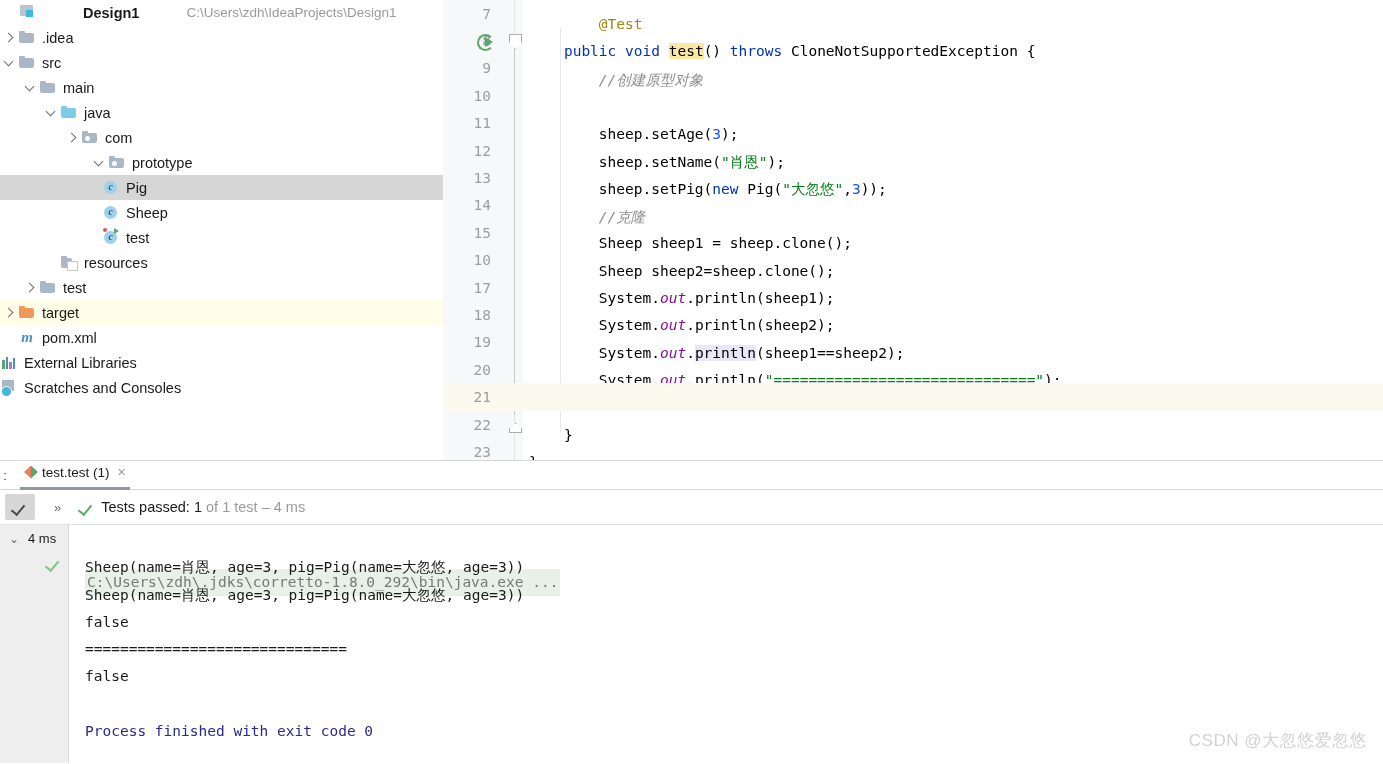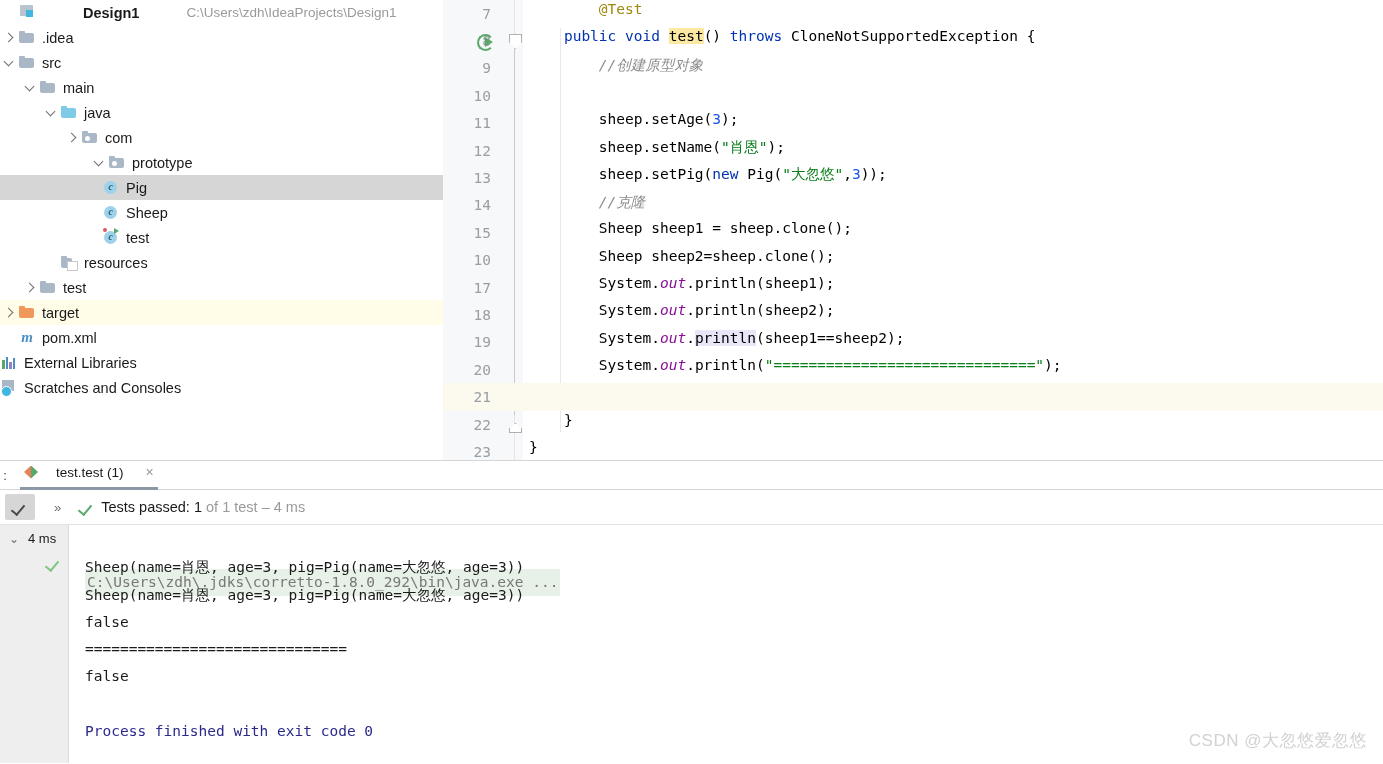--- a/index.html
+++ b/index.html
@@ -121,21 +121,21 @@
   .ed-line.cur { background:#fcfaef; }
   .gutter-bg {
     position:absolute; left:0; top:0; width:80px; height:460px;
     background:#f7f8fa; border-right:0px;
   }
   .gut-sep { position:absolute; left:71px; top:0; width:1px; height:460px; background:#e4e4e4;}
   .lnum {
     position:absolute; left:0; width:48px; text-align:right;
     color:#999ea3; font-size:14.5px; font-family:"DejaVu Sans Mono", monospace;
   }
-  .code { position:absolute; left:86px; top:1px; }
+  .code { position:absolute; left:86px; top:16px; }
   .indent-guide{ position:absolute; width:1px; background:#e8e8e8; }
 
   .k  { color:#0033b3; }            
   .s  { color:#067d17; }            
   .n  { color:#1750eb; }            
   .cm { color:#8c8c8c; font-style:italic; }  
   .an { color:#9e880d; }            
   .fi { color:#871094; font-style:italic; }  
   .pl { color:#000000; }
   .hl-test { background:#fbe9a3; }
@@ -184,21 +184,21 @@
     position:absolute; left:0; top:460px; width:1383px; height:304px;
     background:#ffffff; border-top:1px solid #d6d6d6;
   }
   .tabbar {
     position:relative; height:29px; background:#ffffff;
     border-bottom:1px solid #d6d6d6;
     display:flex; align-items:center;
   }
   .tb-colon { width:10px; text-align:center; color:#3c3c3c; font-size:13px;}
   .run-tab {
-    position:relative; display:flex; align-items:center; gap:18px;
+    position:relative; display:flex; align-items:center; gap:4px;
     height:29px; padding:0 8px 6px 14px; font-size:13.5px; color:#1a1a1a;
   }
   .run-tab::after{
     content:""; position:absolute; left:10px; bottom:0; right:4px; height:2.5px;
     background:#8b98a8;
   }
   .rt-icon{ position:relative; width:14px; height:13px;}
   .rt-icon::before{
     content:""; position:absolute; left:0; top:0; width:7px; height:13px;
     background:#e8825a; clip-path: polygon(100% 0, 100% 100%, 0 50%);

